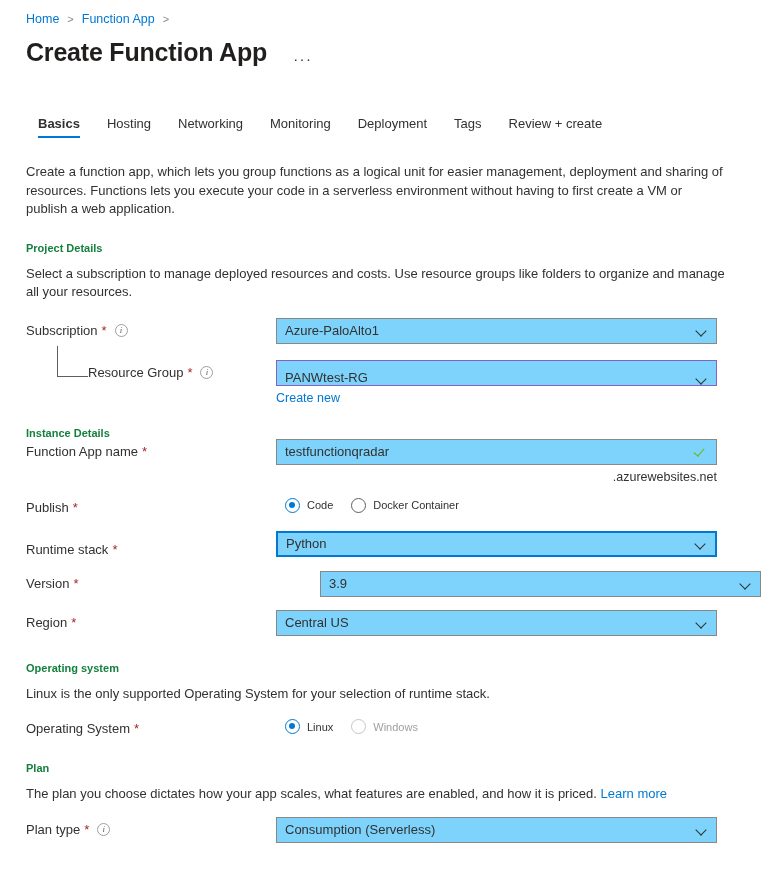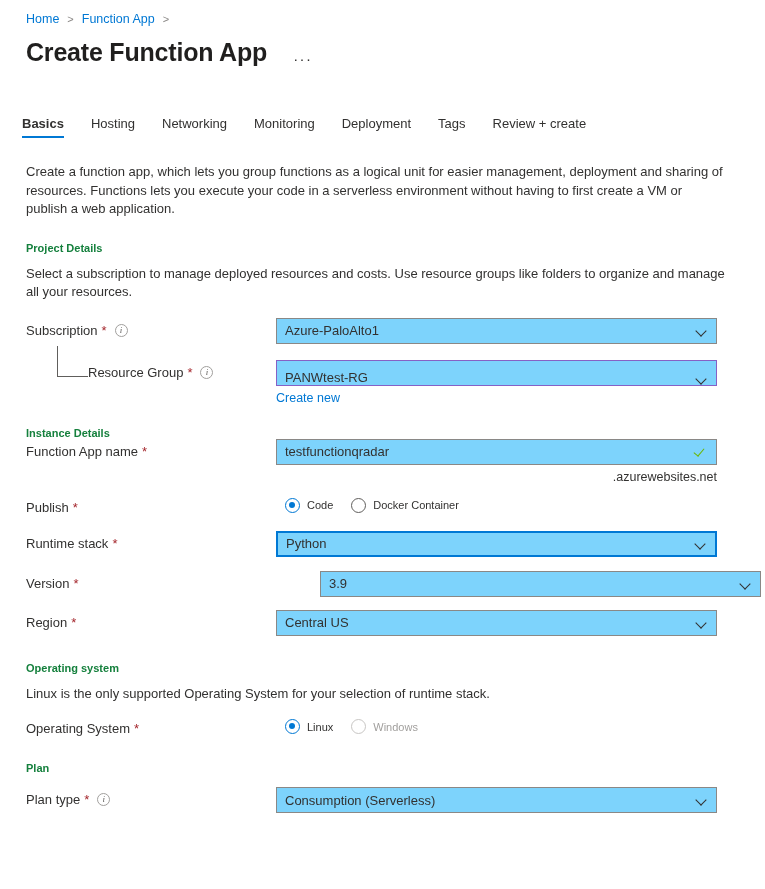--- a/index.html
+++ b/index.html
@@ -58,21 +58,21 @@
     letter-spacing: 1.5px;
     cursor: pointer;
     line-height: 1;
     user-select: none;
   }
 
   
   .tabs {
     display: flex;
     align-items: flex-end;
-    padding-left: 22px;
+    padding-left: 38px;
     margin-top: 36px;
     height: 30px;
   }
   .tab {
     font-size: 13px;
     color: #323130;
     padding: 0 0 7px 0;
     margin-right: 27px;
     cursor: pointer;
     position: relative;
@@ -367,21 +367,21 @@
           <span class="radio-label">Code</span>
         </div>
         <div class="radio-opt">
           <span class="radio-dot"></span>
           <span class="radio-label">Docker Container</span>
         </div>
       </div>
     </div>
   </div>
 
-  <div class="row" style="">
+  <div class="row" style="align-items:flex-end;">
     <div class="row-label">
       <span>Runtime stack</span>
       <span class="req">*</span>
     </div>
     <div class="field-col">
       <div class="select focused">
         <span class="val">Python</span>
         <span class="chev"></span>
       </div>
     </div>
@@ -429,20 +429,21 @@
         </div>
         <div class="radio-opt disabled">
           <span class="radio-dot"></span>
           <span class="radio-label">Windows</span>
         </div>
       </div>
     </div>
   </div>
 
   <div class="section-head" style="margin-top:26px;">Plan</div>
+  <div class="section-desc"><span>The plan you choose dictates how your app scales, what features are enabled, and how it is priced.</span> <span class="link">Learn more</span></div>
 
   <div class="row" style="margin-top:13px;">
     <div class="row-label">
       <span>Plan type</span>
       <span class="req">*</span>
       <span class="info-icon">i</span>
     </div>
     <div class="field-col">
       <div class="select">
         <span class="val">Consumption (Serverless)</span>

